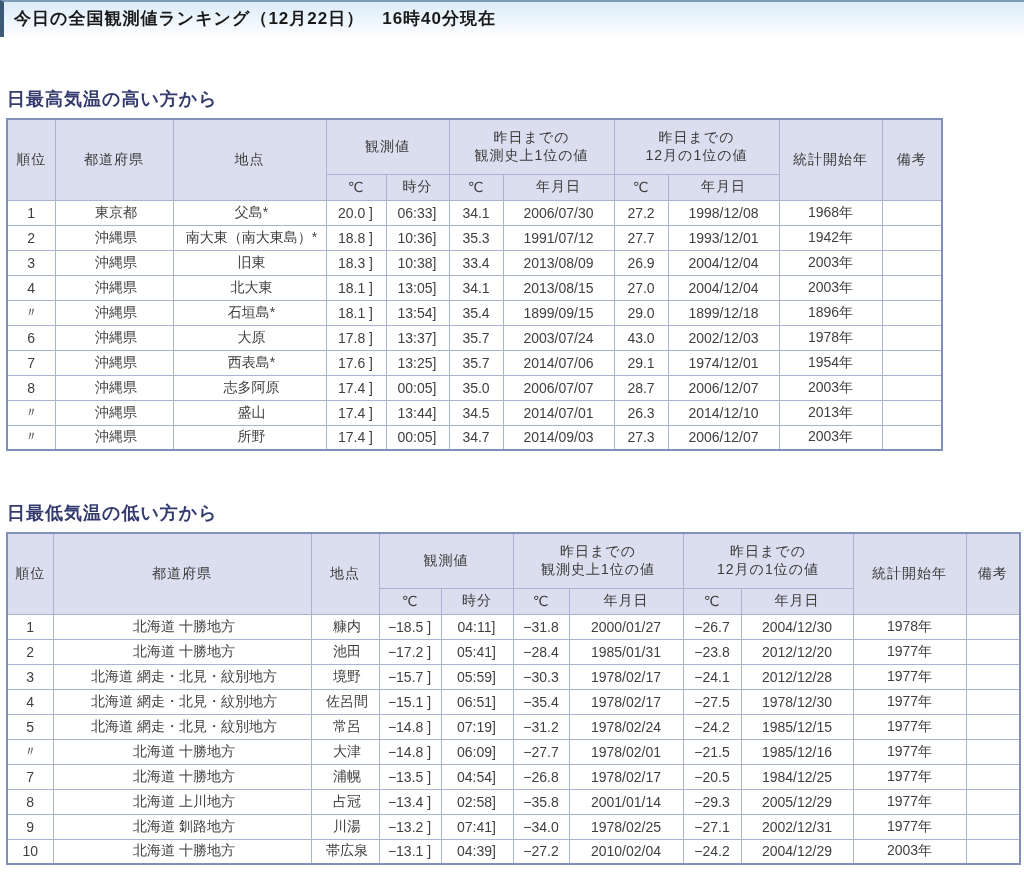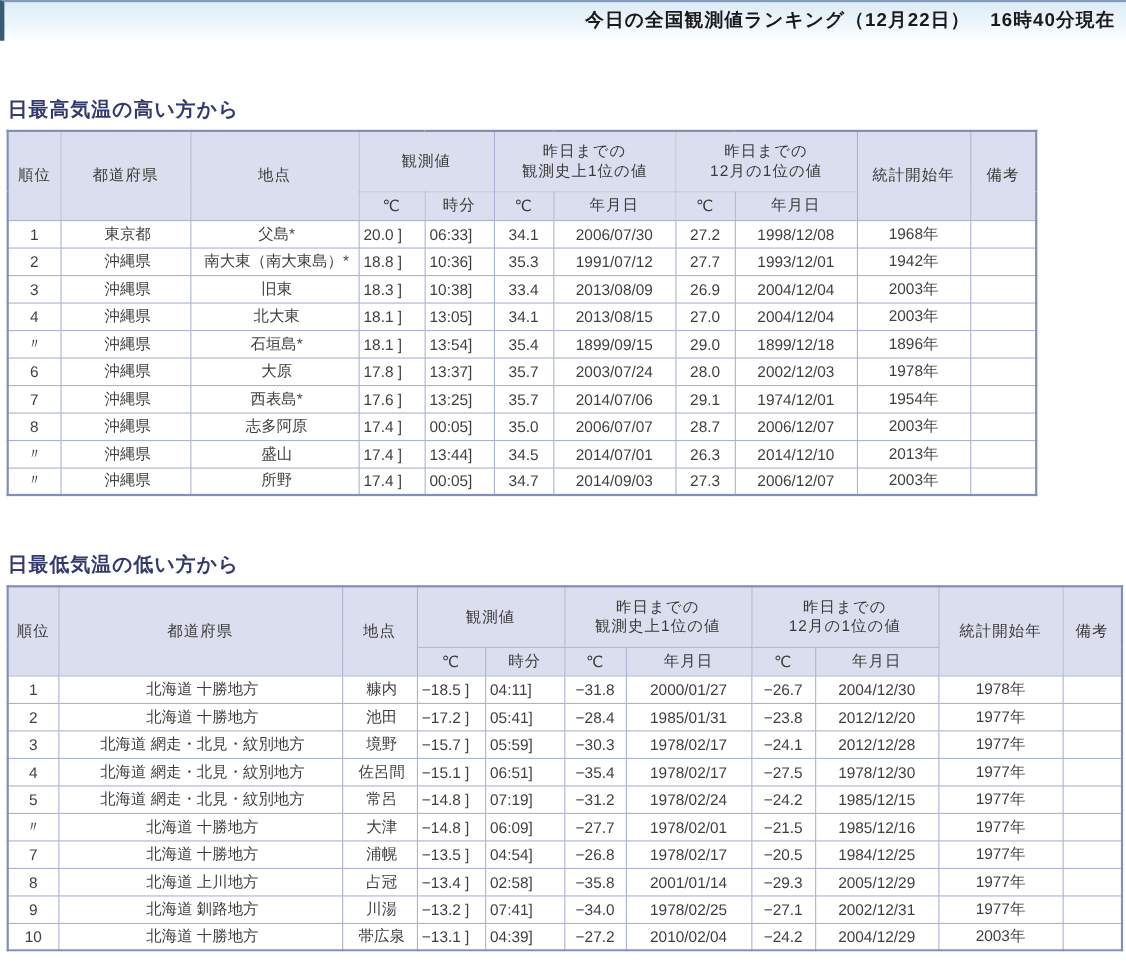--- a/index.html
+++ b/index.html
@@ -12,21 +12,20 @@
   .titlebar {
     margin: 0;
     border-top: 2px solid #7f9cba;
     border-left: 4px solid #3a5a78;
     background: linear-gradient(to bottom, #dcebf8 0%, #eef6fc 55%, #fdfeff 100%);
     font-size: 17px;
     font-weight: bold;
     color: #1a1a1a;
     padding: 5px 10px 7px 10px;
     letter-spacing: 1px;
-    text-align: right;
   }
   .notice {
     font-size: 13px;
     color: #1f1f1f;
     margin: 6px 2px 0 2px;
   }
   .section-title {
     font-size: 18px;
     font-weight: bold;
     color: #333b6e;
@@ -62,21 +61,21 @@
   .rank-table td {
     color: #3f3f3f;
     background: #ffffff;
     white-space: nowrap;
     padding: 2px 4px;
     text-align: center;
   }
   .rank-table td:nth-child(2),
   .rank-table td:nth-child(3) { text-align: center; padding-left: 8px; }
   .rank-table td:nth-child(4),
-  .rank-table td:nth-child(5) { text-align: left; padding-right: 5px; }
+  .rank-table td:nth-child(5) { text-align: center; padding-right: 5px; }
 </style>
 </head>
 <body>
 
 <div class="page">
 
   <h1 class="titlebar">今日の全国観測値ランキング（12月22日）　16時40分現在</h1>
 
 
   <h2 class="section-title">日最高気温の高い方から</h2>
@@ -184,21 +183,21 @@
           <td></td>
         </tr>
         <tr>
           <td>6</td>
           <td>沖縄県</td>
           <td>大原</td>
           <td>17.8 ]</td>
           <td>13:37]</td>
           <td>35.7</td>
           <td>2003/07/24</td>
-          <td>28.0</td>
+          <td>43.0</td>
           <td>2002/12/03</td>
           <td>1978年</td>
           <td></td>
         </tr>
         <tr>
           <td>7</td>
           <td>沖縄県</td>
           <td>西表島*</td>
           <td>17.6 ]</td>
           <td>13:25]</td>

